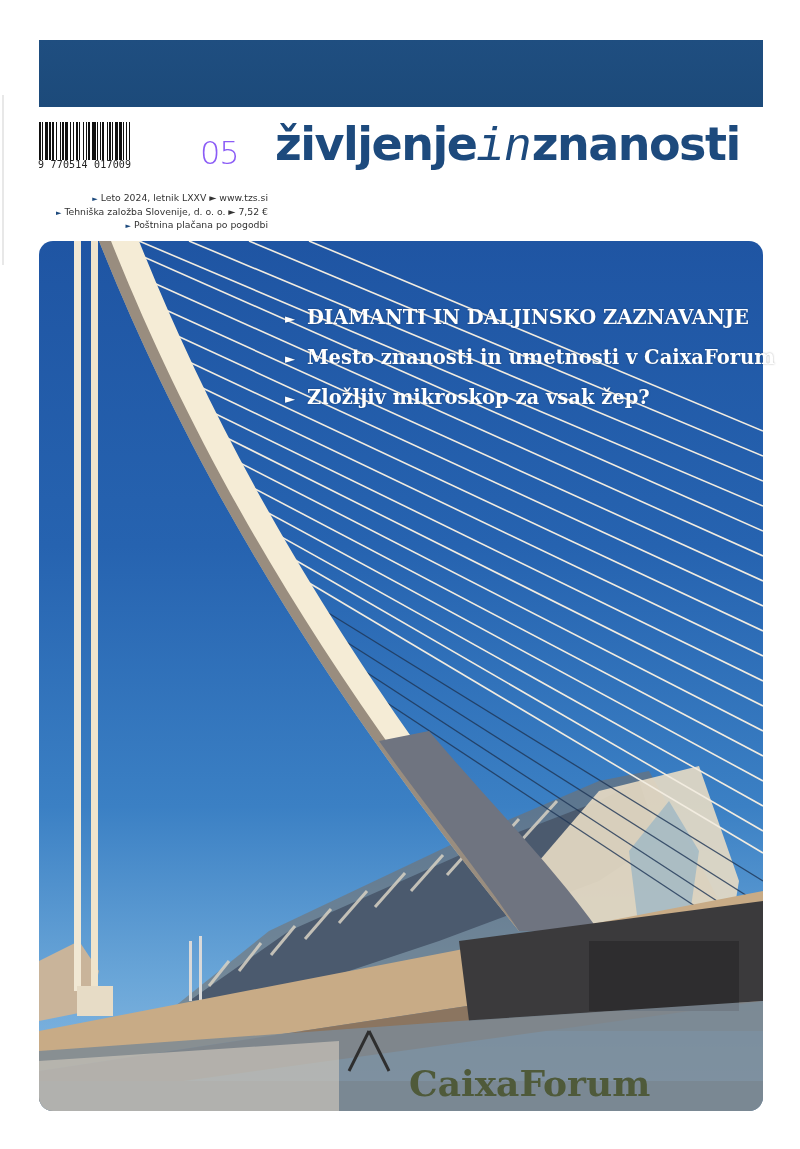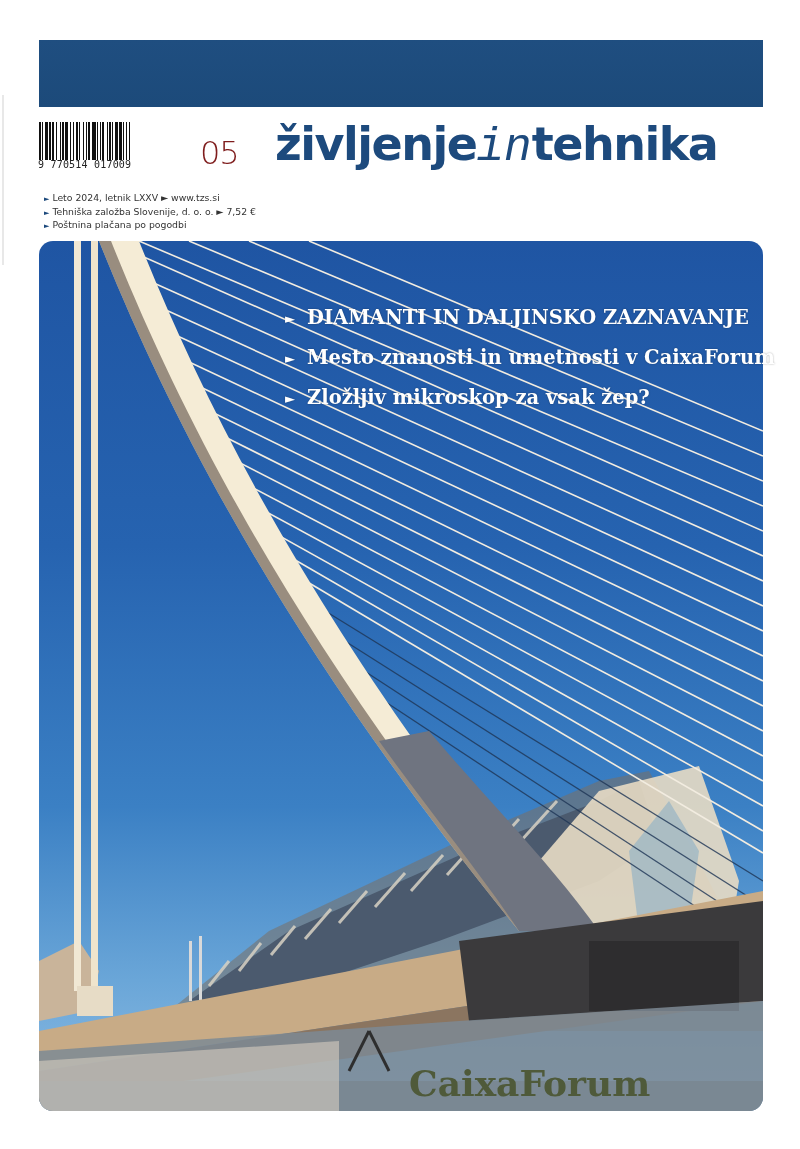--- a/index.html
+++ b/index.html
@@ -16,31 +16,31 @@
     display: flex; align-items: stretch;
   }
   .barcode span { display: block; height: 100%; }
   .barcode-digits {
     position: absolute; left: 38px; top: 159px; width: 130px;
     font-family: "DejaVu Sans Mono", monospace; font-size: 10px; letter-spacing: 0.2px;
     color: #222;
   }
   .issue-no {
     position: absolute; left: 200px; top: 134px;
-    font-family: "DejaVu Sans", sans-serif; font-size: 32px; font-weight: 300; color: #7f1d1d;
+    font-family: "DejaVu Sans", sans-serif; font-size: 32px; font-weight: 300; color: #8b5cf6;
     letter-spacing: -1px;
   }
   .logo {
     position: absolute; left: 275px; top: 117px;
     font-family: "DejaVu Sans", sans-serif; font-size: 46px; font-weight: bold; color: #1d4a7d;
     letter-spacing: -1.5px; white-space: nowrap;
   }
   .logo .in { font-family: Liberation Mono, monospace; font-style: italic; font-weight: normal; letter-spacing: 0; }
   .meta {
-    position: absolute; right: 544px; top: 192px; text-align: left;
+    position: absolute; right: 532px; top: 192px; text-align: right;
     font-family: "DejaVu Sans", sans-serif; font-size: 9.3px; line-height: 12.5px; color: #333;
     white-space: nowrap;
   }
   .meta .tri { color: #1d4a7d; font-size: 7px; }
   .photo {
     position: absolute; left: 39px; top: 241px; width: 724px; height: 870px; overflow: hidden;
     background: linear-gradient(180deg, #1f55a3 0%, #2663b0 35%, #3b80c4 65%, #6aa6d8 85%, #8fbde3 100%);
     border-radius: 14px;
   }
   .photo svg { position: absolute; left: 0; top: 0; }
@@ -117,21 +117,21 @@
     <span style="width: 2.1px; background: rgb(255, 255, 255);"></span>
     <span style="width: 1.05px; background: rgb(17, 17, 17);"></span>
     <span style="width: 2.1px; background: rgb(255, 255, 255);"></span>
     <span style="width: 1.05px; background: rgb(17, 17, 17);"></span>
     <span style="width: 1.05px; background: rgb(255, 255, 255);"></span>
   </div>
 <div class="barcode-digits">9 770514 017009</div>
 
 <div class="issue-no">05</div>
 
-<div class="logo"><span>življenje</span><span class="in">in</span><span>tehnika</span></div>
+<div class="logo"><span>življenje</span><span class="in">in</span><span>znanosti</span></div>
 
 <div class="meta">
   <div><span class="tri">►</span> <span>Leto 2024, letnik LXXV ► www.tzs.si</span></div>
   <div><span class="tri">►</span> <span>Tehniška založba Slovenije, d. o. o. ► 7,52 €</span></div>
   <div><span class="tri">►</span> <span>Poštnina plačana po pogodbi</span></div>
 </div>
 
 <div class="photo">
   <svg width="724" height="870" viewBox="0 0 724 870">
 

